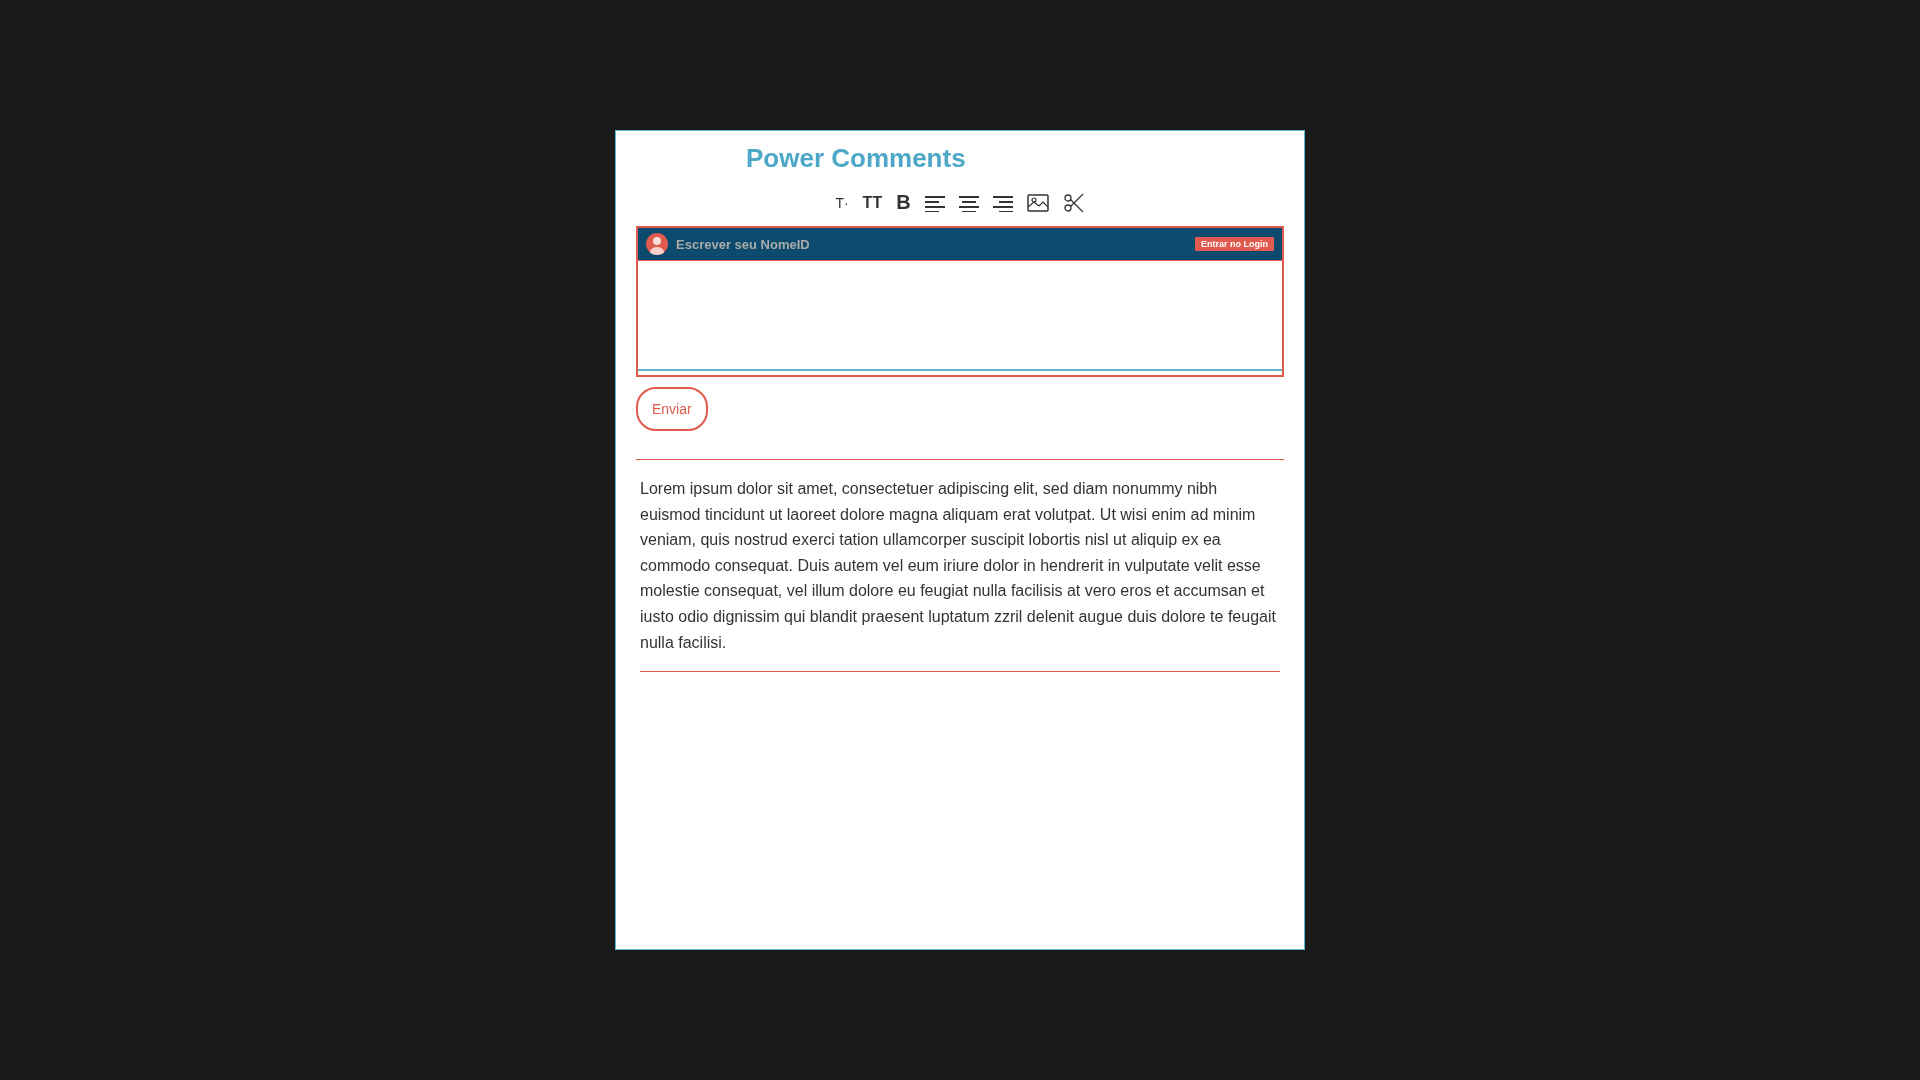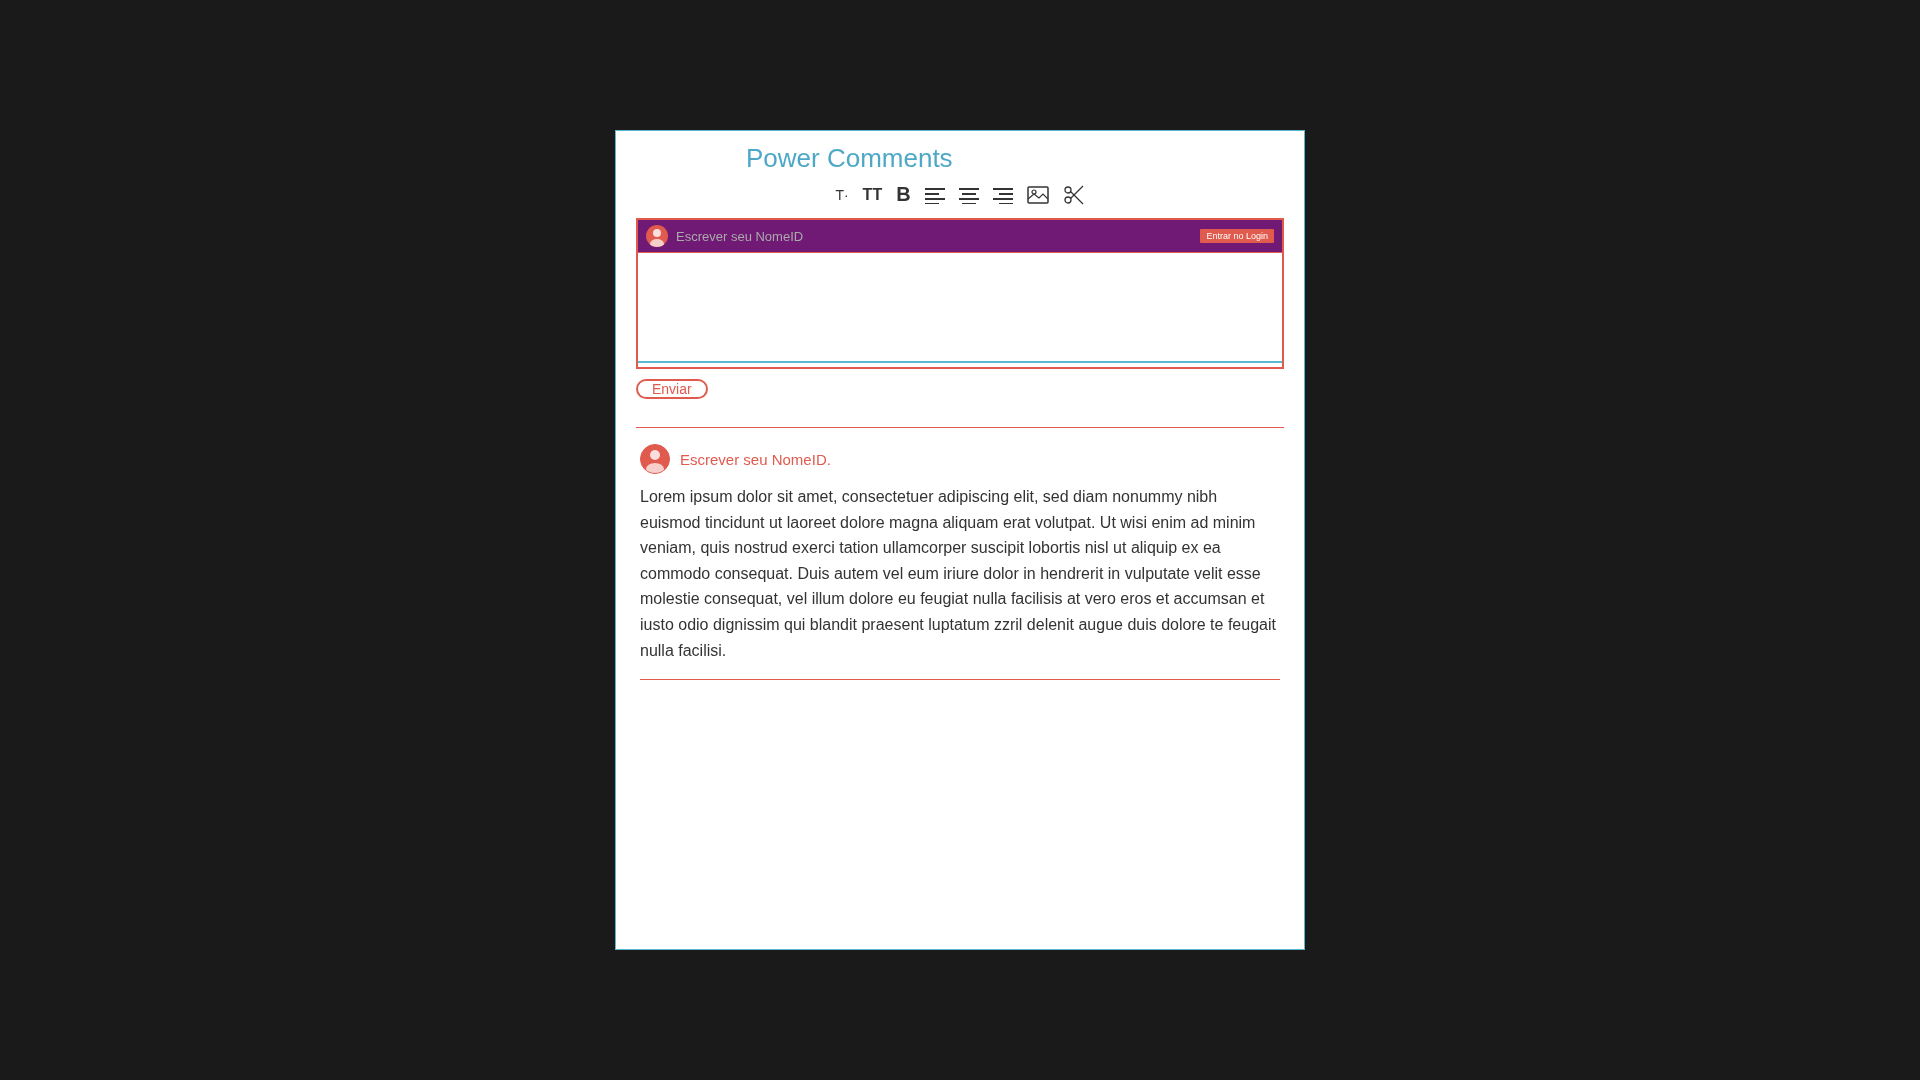--- a/index.html
+++ b/index.html
@@ -15,22 +15,22 @@
       background: #ffffff;
       width: 690px;
       min-height: 820px;
       border: 1.5px solid #5bb8d4;
       padding: 12px 20px 20px 20px;
       position: relative;
     }
     .app-title {
       color: #4da8c8;
       font-size: 26px;
-      font-weight: 400;
-      margin-bottom: 7px;
+      font-weight: 700;
+      margin-bottom: 15px;
       padding-left: 110px;
     }
     .toolbar {
       display: flex;
       justify-content: center;
       align-items: center;
       gap: 6px;
       margin-bottom: 10px;
     }
     .toolbar-btn {
@@ -49,21 +49,22 @@
     .comment-input-area {
       border: 2px solid #e05a4e;
       margin-bottom: 10px;
       position: relative;
     }
     .comment-input-header {
       display: flex;
       align-items: center;
       padding: 5px 8px;
       border-bottom: 1px solid #e05a4e;
-      background: #701a75;
+      background: #0c4a6e;
+      font-weight: bold;
     }
     .avatar {
       width: 22px;
       height: 22px;
       border-radius: 50%;
       background: #e05a4e;
       display: flex;
       align-items: center;
       justify-content: center;
       margin-right: 8px;
@@ -114,21 +115,21 @@
       font-size: 13px;
       resize: none;
       color: #333;
       background: #fff;
       border-bottom: 2px solid #5bb8d4;
     }
     .enviar-btn {
       background: none;
       border: 2px solid #e05a4e;
       color: #e05a4e;
-      padding: 0 14px;
+      padding: 12px 14px;
       border-radius: 20px;
       font-size: 14px;
       cursor: pointer;
       margin-bottom: 20px;
     }
     .divider {
       border: none;
       border-top: 1.5px solid #e05a4e;
       margin: 8px 0 16px 0;
     }
@@ -259,20 +260,16 @@
   </div>
 
   
   <button class="enviar-btn">Enviar</button>
 
   
   <hr class="divider">
 
   
   <div class="comment-section">
-    <div class="comment-header">
-      <div class="avatar-large"></div>
-      <span class="comment-author">Escrever seu NomeID.</span>
-    </div>
     <p class="comment-body">Lorem ipsum dolor sit amet, consectetuer adipiscing elit, sed diam nonummy nibh euismod tincidunt ut laoreet dolore magna aliquam erat volutpat. Ut wisi enim ad minim veniam, quis nostrud exerci tation ullamcorper suscipit lobortis nisl ut aliquip ex ea commodo consequat. Duis autem vel eum iriure dolor in hendrerit in vulputate velit esse molestie consequat, vel illum dolore eu feugiat nulla facilisis at vero eros et accumsan et iusto odio dignissim qui blandit praesent luptatum zzril delenit augue duis dolore te feugait nulla facilisi.</p>
     <hr class="comment-divider">
   </div>
 </div>
 
 </body></html>

